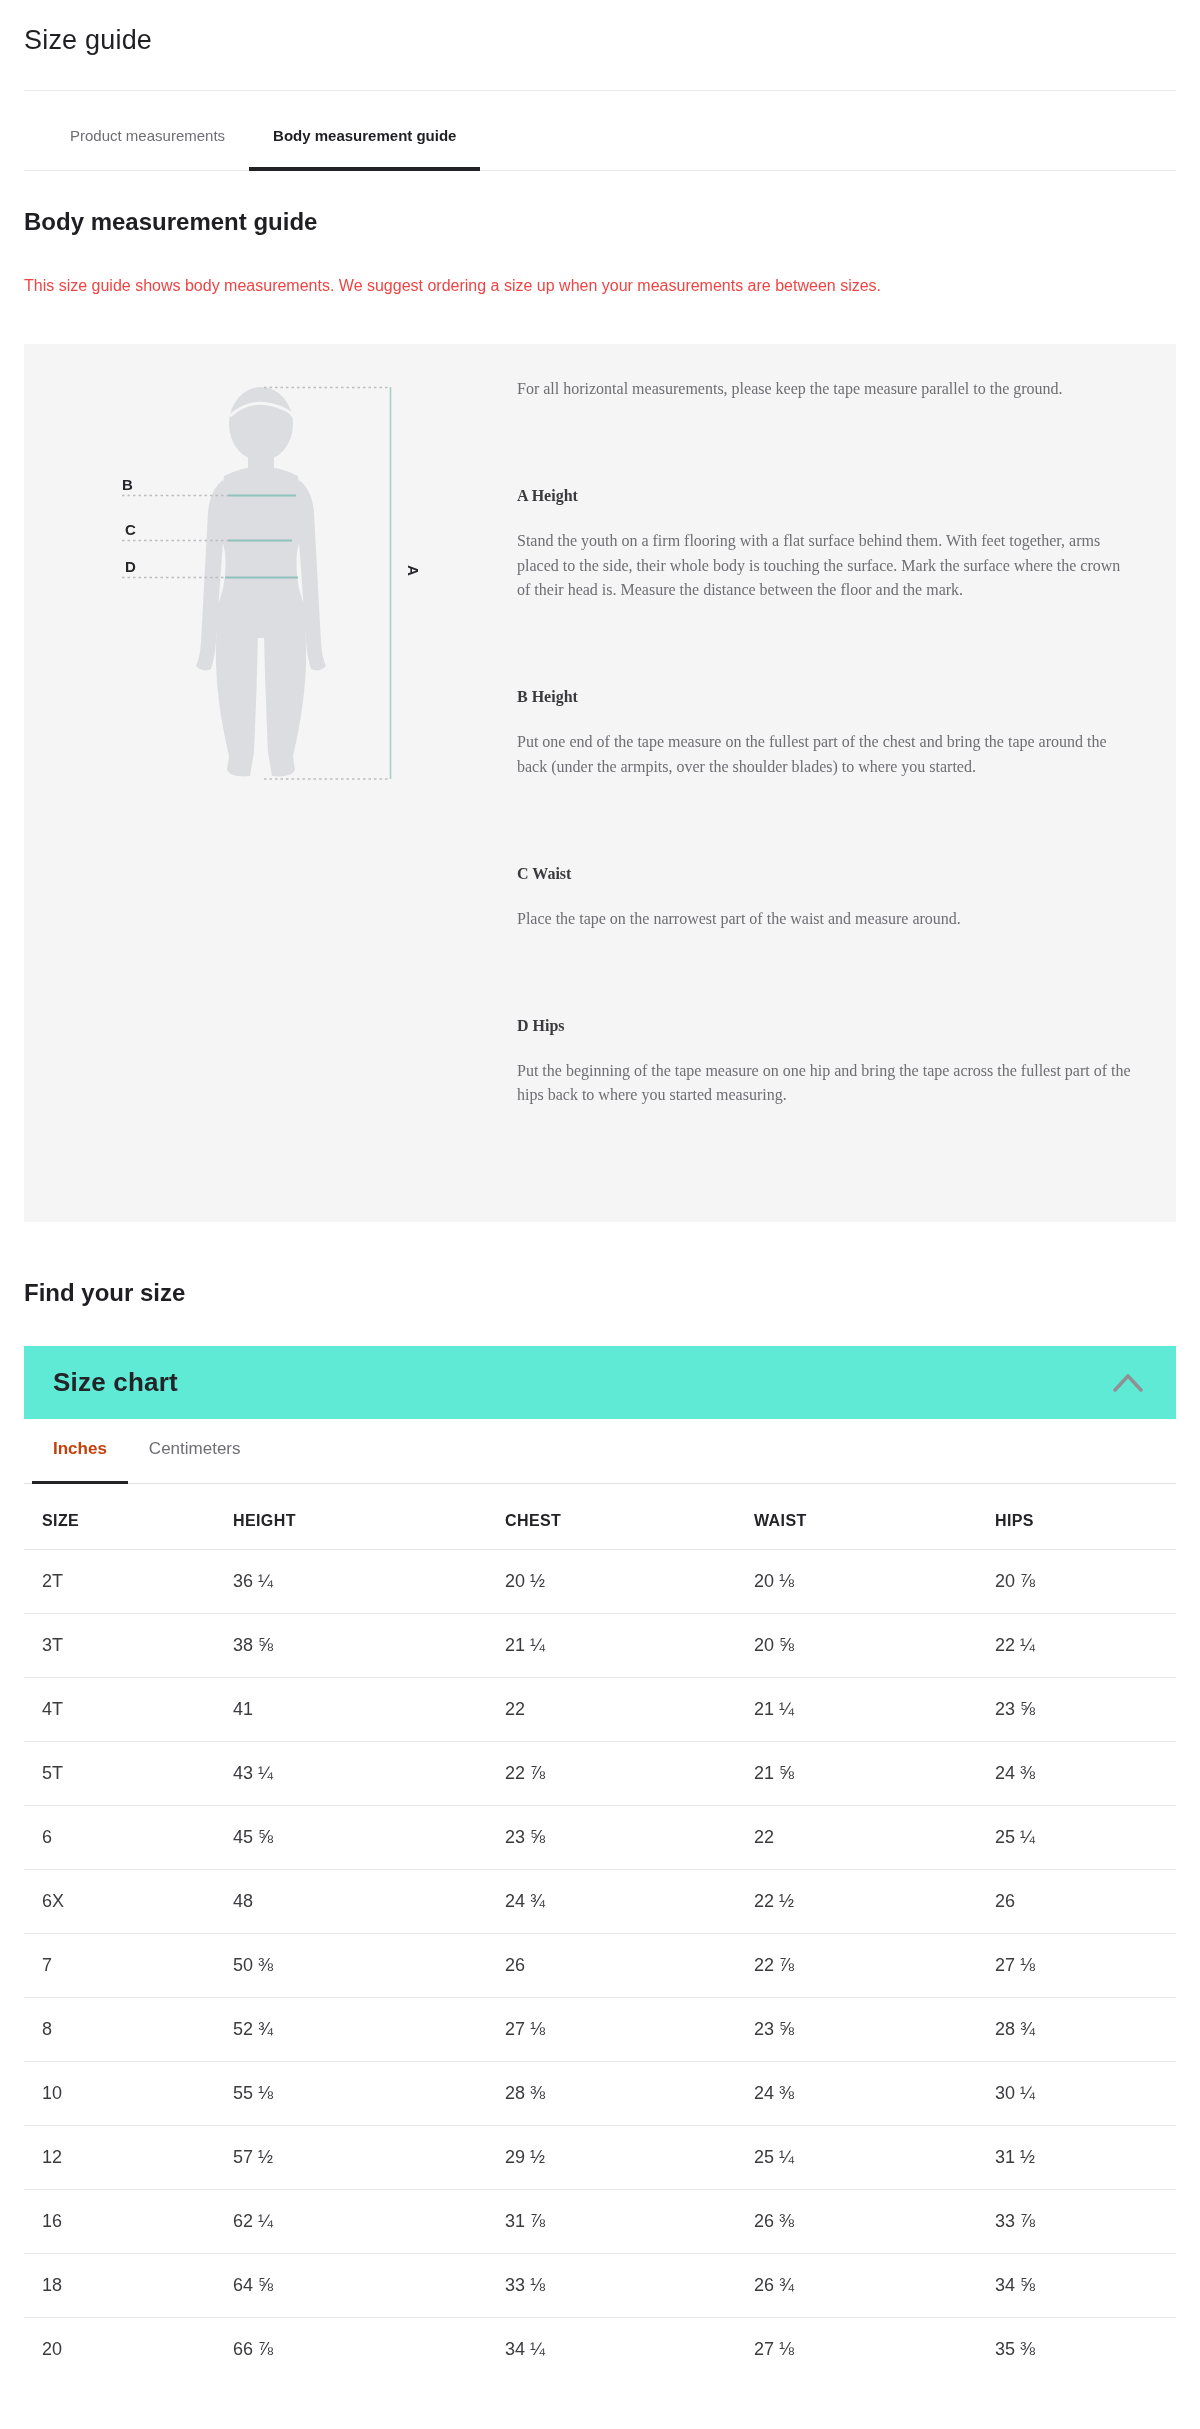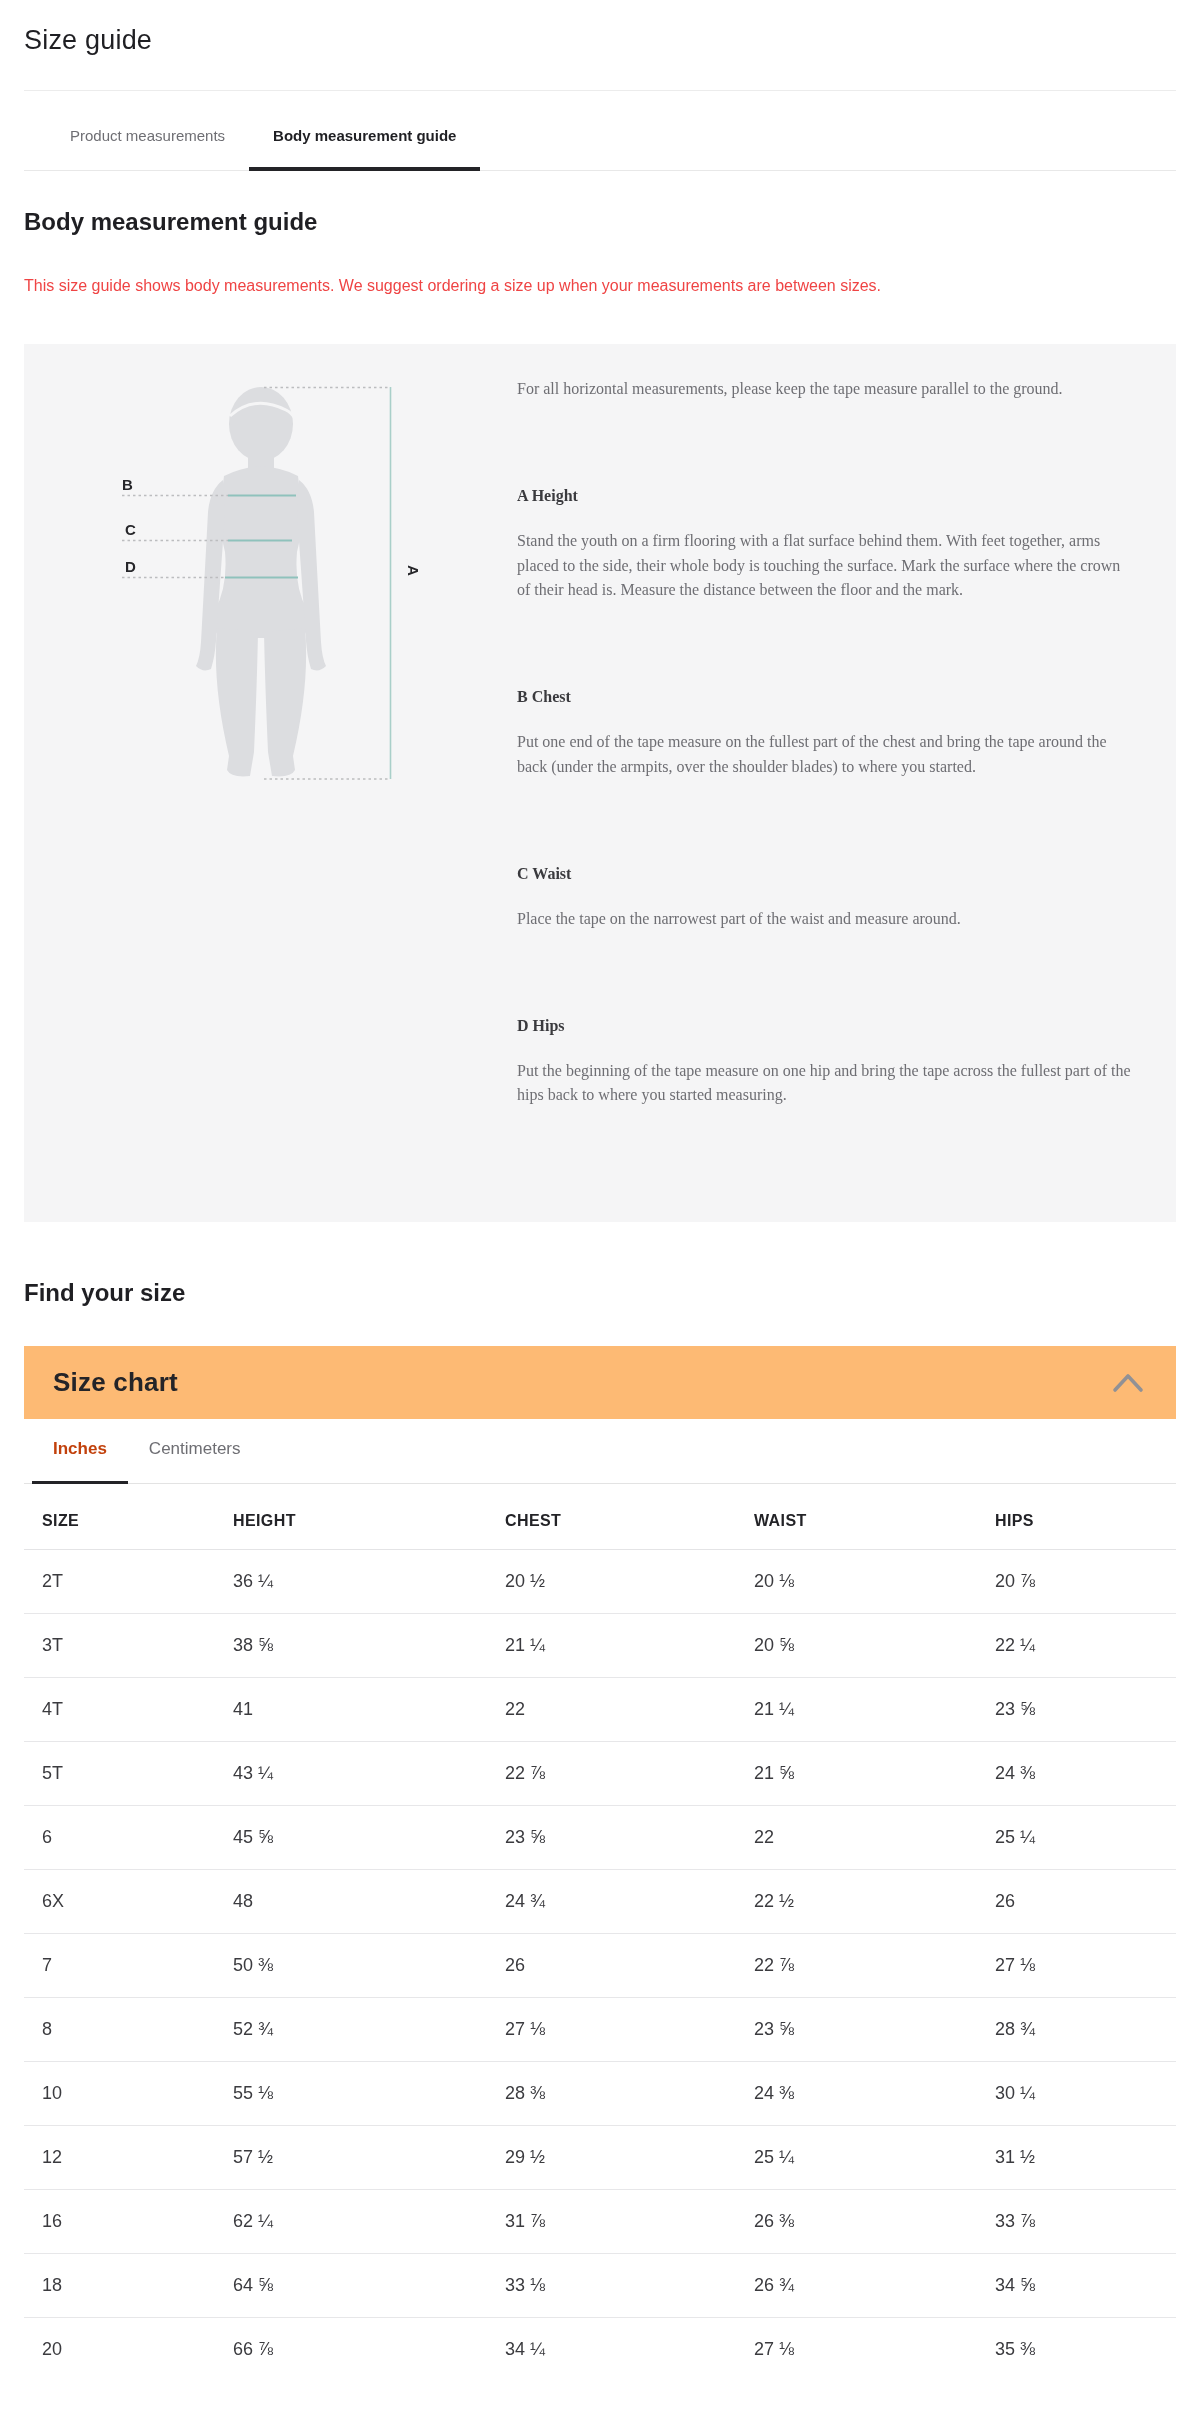--- a/index.html
+++ b/index.html
@@ -29,21 +29,21 @@
   .diagram { position:absolute; left:0; top:0; width:493px; height:879px; }
   .instructions { position:absolute; left:493px; top:33px; width:620px;font-family:Liberation Serif, serif; }
   .instructions p { margin:0; font-size:16px; line-height:24.8px; color:#6e6e73; }
   .m-section { margin-top:84px; }
   .m-section h4 { margin:0 0 24px; font-size:16px; line-height:19px; font-weight:700; color:#3a3a3e; }
 
   
   .find { margin-top:56px; }
 
   
-  .chart-bar { margin-top:39px; height:73px; background:#fdba74; display:flex; align-items:center; justify-content:space-between; padding:0 28px 0 29px; cursor:pointer; }
+  .chart-bar { margin-top:39px; height:73px; background:#5eead4; display:flex; align-items:center; justify-content:space-between; padding:0 28px 0 29px; cursor:pointer; }
   .chart-bar .bar-title { font-size:26px; font-weight:700; color:#242428; letter-spacing:.2px; }
 
   
   .unit-tabs { display:flex; border-bottom:1px solid #e3e3e3; padding-left:8px; }
   .unit-tab { position:relative; padding:20px 21px 24px; font-size:17px; color:#6e6e73; cursor:pointer; }
   .unit-tab.active { color:#c2410c; font-weight:700;text-align:center; }
   .unit-tab.active::after { content:""; position:absolute; left:0; right:0; bottom:-1px; height:3px; background:#232327; }
 
   
   table { width:100%; border-collapse:collapse; table-layout:fixed; }
@@ -108,21 +108,21 @@
     </div>
 
     <div class="instructions">
       <p class="note">For all horizontal measurements, please keep the tape measure parallel to the ground.</p>
 
       <div class="m-section">
         <h4>A Height</h4>
         <p>Stand the youth on a firm flooring with a flat surface behind them. With feet together, arms placed to the side, their whole body is touching the surface. Mark the surface where the crown of their head is. Measure the distance between the floor and the mark.</p>
       </div>
       <div class="m-section">
-        <h4>B Chest</h4>
+        <h4>B Height</h4>
         <p>Put one end of the tape measure on the fullest part of the chest and bring the tape around the back (under the armpits, over the shoulder blades) to where you started.</p>
       </div>
       <div class="m-section">
         <h4>C Waist</h4>
         <p>Place the tape on the narrowest part of the waist and measure around.</p>
       </div>
       <div class="m-section">
         <h4>D Hips</h4>
         <p>Put the beginning of the tape measure on one hip and bring the tape across the fullest part of the hips back to where you started measuring.</p>
       </div>

